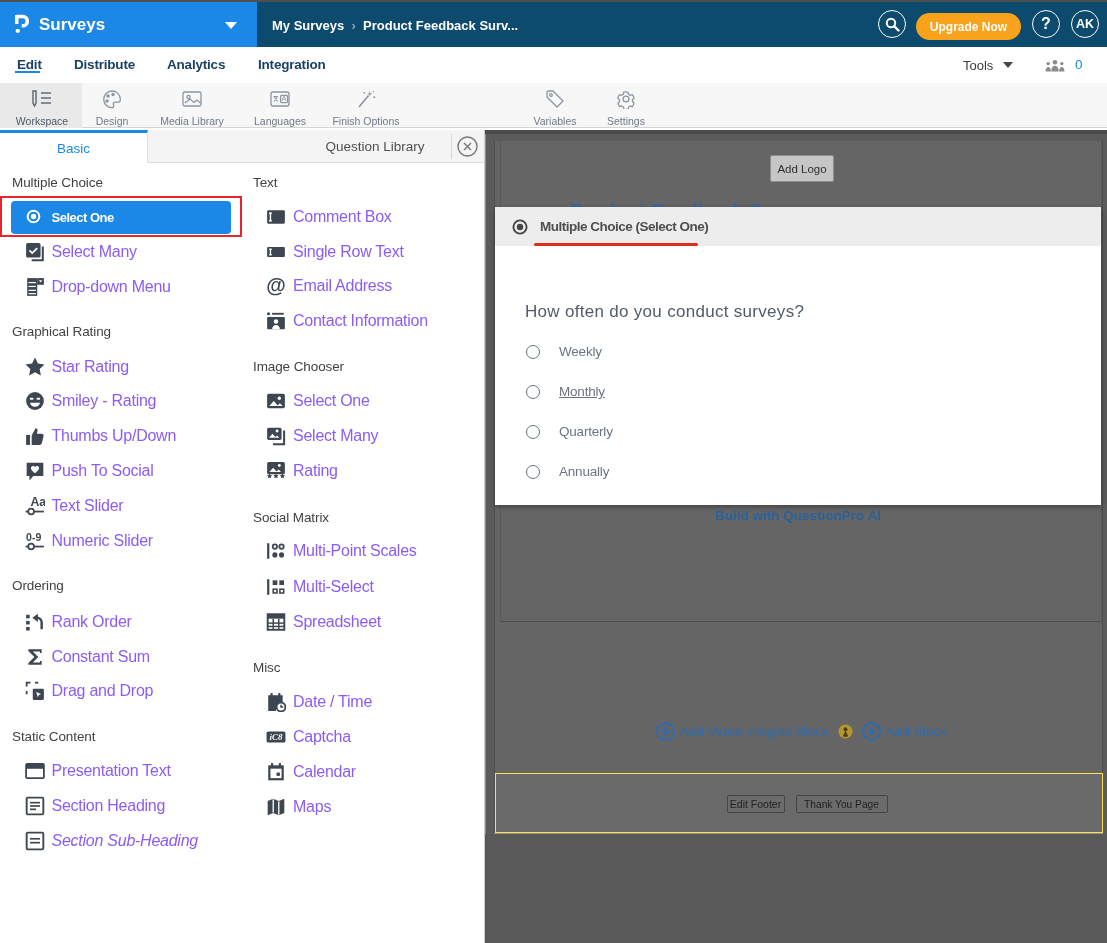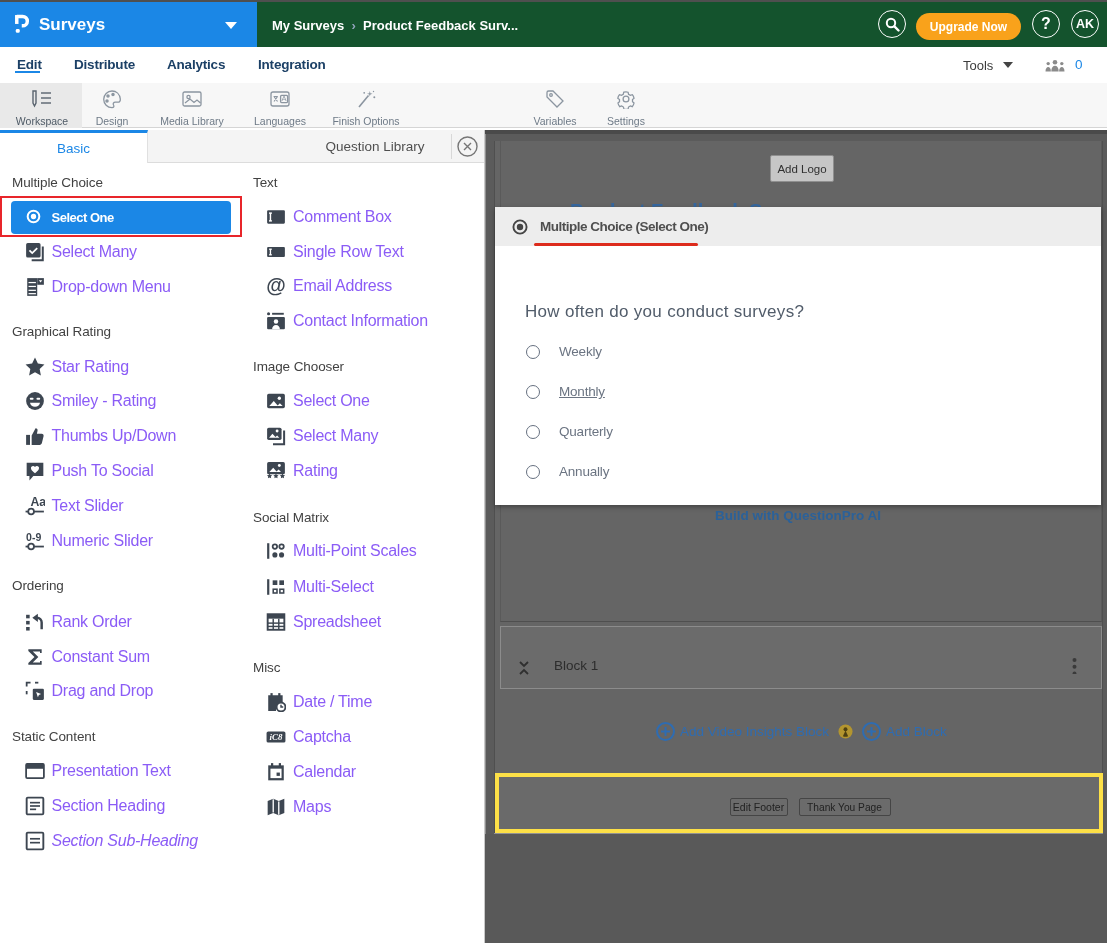--- a/index.html
+++ b/index.html
@@ -2,21 +2,21 @@
 <html><head>
 <meta charset="utf-8">
 <style>
 * { margin:0; padding:0; box-sizing:border-box; }
 html,body { width:1107px; height:943px; overflow:hidden; font-family:"Liberation Sans",sans-serif; }
 #stage { position:relative; width:1107px; height:943px; background:#fff; }
 .abs { position:absolute; }
 
 #topstrip { left:0; top:0; width:1107px; height:2px; background:#4f4f4f; }
 #bluebox { left:0; top:2px; width:257px; height:45px; background:#1b87e6; }
-#navybox { left:257px; top:2px; width:850px; height:45px; background:#14532d; }
+#navybox { left:257px; top:2px; width:850px; height:45px; background:#0c4a6e; }
 #surveys-label { left:39px; top:13px; font-size:17px; font-weight:700; color:#fff; }
 #blue-caret { left:225px; top:20px; width:0; height:0; border-left:6px solid transparent; border-right:6px solid transparent; border-top:7px solid #fff; }
 #crumb { left:15px; top:16px; font-size:13px; font-weight:700; color:#fff; }
 .circbtn { border:1.6px solid #fff; border-radius:50%; width:28px; height:28px; display:flex; align-items:center; justify-content:center; color:#fff; font-weight:700; }
 #upgrade { left:659px; top:11px; width:105px; height:27px; background:#f9a21b; border-radius:14px; color:#fff; font-size:12px; font-weight:700; display:flex; align-items:center; justify-content:center; }
 
 #editrow { left:0; top:47px; width:1107px; height:36px; background:#fff; }
 .navtab { position:absolute; top:10px; font-size:13.5px; font-weight:600; color:#1c4066; letter-spacing:-0.2px; }
 #edit-underline { left:15px; top:23.5px; width:25px; height:2px; background:#1b87e6; }
 #tools { position:absolute; left:963px; top:11px; font-size:13px; color:#3c3c3c; }
@@ -49,21 +49,21 @@
 #title-sliver { left:85px; top:71px; width:330px; height:6px; overflow:hidden; color:#35679f; font-weight:700; font-size:20px; line-height:20px; } #title-sliver span { position:relative; top:0; }
 #card { left:10px; top:77px; width:606px; height:298px; background:#fff; box-shadow:0 2px 5px rgba(0,0,0,0.35); }
 #card-hdr { position:absolute; left:0; top:0; width:606px; height:39px; background:#ededed; }
 #red-underline { position:absolute; left:39px; top:36px; width:164px; height:2.5px; background:#dd2b1c; border-radius:2px; }
 #question { position:absolute; left:30px; top:95px; font-size:17px; color:#515c6a; letter-spacing:0.3px; font-weight:500; }
 .opt-circle { position:absolute; left:31px; width:14px; height:14px; border:1.5px solid #667080; border-radius:50%; }
 .opt-label { position:absolute; left:64px; font-size:13.5px; color:#6b7482; letter-spacing:-0.2px; }
 #buildai { left:10px; top:378px; width:606px; text-align:center; color:#2b6199; font-weight:700; font-size:13.5px; }
 #blockbar { left:15px; top:496px; width:602px; height:63px; background:#6b6b6b; border:1px solid #8c8c8c; }
 #addrow { left:0; top:590px; width:622px; height:22px; }
-#footband { left:10px; top:643px; width:608px; height:60px; background:#6a6a6a; border:4px solid #fde047; }
+#footband { left:10px; top:643px; width:608px; height:60px; background:#6a6a6a; border:1px solid #fde047; }
 .footbtn { position:absolute; top:21px; height:18px; white-space:nowrap; border:1px solid #454545; border-radius:2px; background:#6b6b6b; color:#222222; font-size:10.5px; display:flex; align-items:center; justify-content:center; }
 </style>
 </head>
 <body>
 <div id="stage">
 
   <div class="abs" id="topstrip"></div>
   <div class="abs" id="bluebox">
     <svg class="abs" style="left:14.6px;top:10px;overflow:visible" width="14.2" height="21.2" viewBox="0 0 13 19.5">
       <g stroke="#fff" stroke-width="3.2" fill="none">
@@ -447,36 +447,20 @@
       <div class="opt-circle" style="top:138px;"></div>
         <div class="opt-label" style="top:137px;">Weekly</div>
       <div class="opt-circle" style="top:178px;"></div>
         <div class="opt-label" style="top:177px;text-decoration:underline;">Monthly</div>
       <div class="opt-circle" style="top:218px;"></div>
         <div class="opt-label" style="top:217px;">Quarterly</div>
       <div class="opt-circle" style="top:258px;"></div>
         <div class="opt-label" style="top:257px;">Annually</div>
     </div>
     <div class="abs" id="buildai">Build with QuestionPro AI</div>
-    <div class="abs" id="blockbar">
-      <svg style="position:absolute;left:18px;top:34px;" width="10" height="14" viewBox="0 0 10 14">
-          <g stroke="#2f2f2f" stroke-width="1.8" fill="none">
-            <path d="M1 1 L5 5 L9 1"></path>
-            <path d="M1 13 L5 9 L9 13"></path>
-          </g>
-        </svg>
-      <div style="position:absolute;left:53px;top:31px;font-size:13.5px;font-weight:500;color:#2d2d2d;">Block 1</div>
-      <svg style="position:absolute;left:571px;top:31px;" width="5" height="16" viewBox="0 0 5 16">
-          <g fill="#3a3a3a">
-            <circle cx="2.5" cy="2" r="2"></circle>
-            <circle cx="2.5" cy="8.7" r="2"></circle>
-            <circle cx="2.5" cy="15.4" r="2"></circle>
-          </g>
-        </svg>
-    </div>
     <div class="abs" id="addrow">
       <svg style="position:absolute;left:171px;top:1.5px;" width="19" height="19" viewBox="0 0 22 22">
           <circle cx="11" cy="11" r="9.8" fill="none" stroke="#2e6cb2" stroke-width="2.3"></circle>
           <path d="M11 5.8 v10.4 M5.8 11 h10.4" stroke="#2e6cb2" stroke-width="2.3"></path>
         </svg>
       <div style="position:absolute;left:195px;top:4px;font-size:13.5px;color:#2e6cb2;">Add Video Insights Block</div>
       <svg style="position:absolute;left:352.5px;top:3.5px;" width="15" height="15" viewBox="0 0 16 16">
           <circle cx="8" cy="8" r="7.5" fill="#b3952f"></circle>
           <circle cx="8" cy="5.5" r="2.1" fill="#4d4012"></circle>
           <path d="M8 7 l2.8 6 a7.5 7.5 0 0 1 -5.6 0 z" fill="#4d4012"></path>

